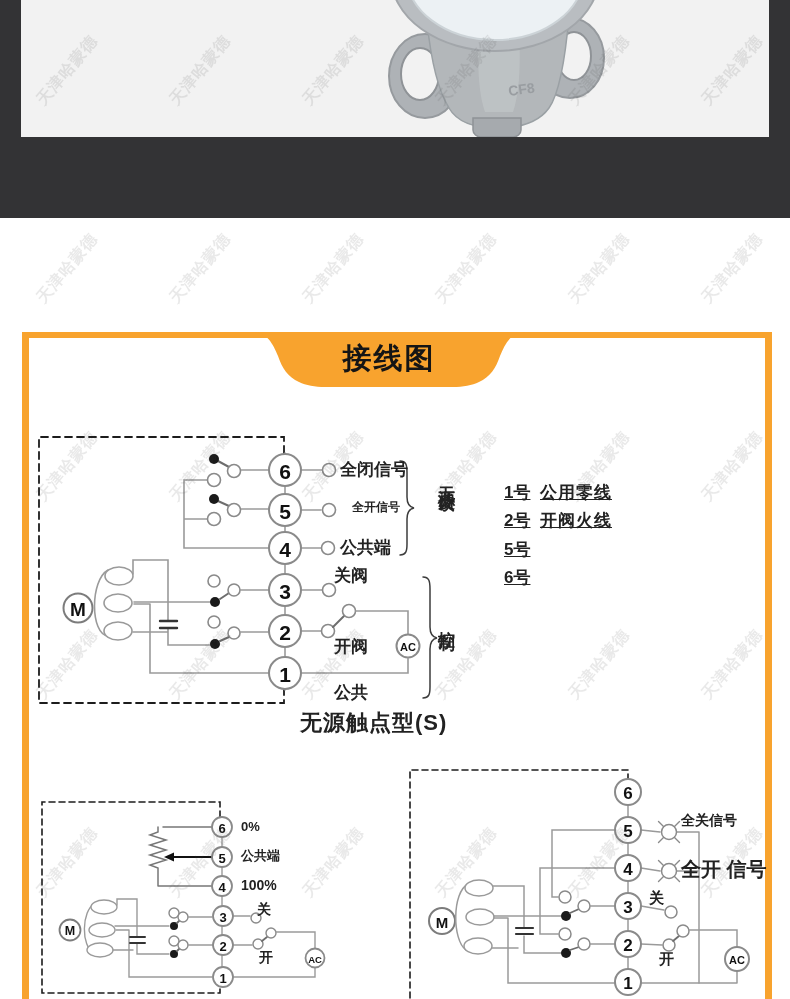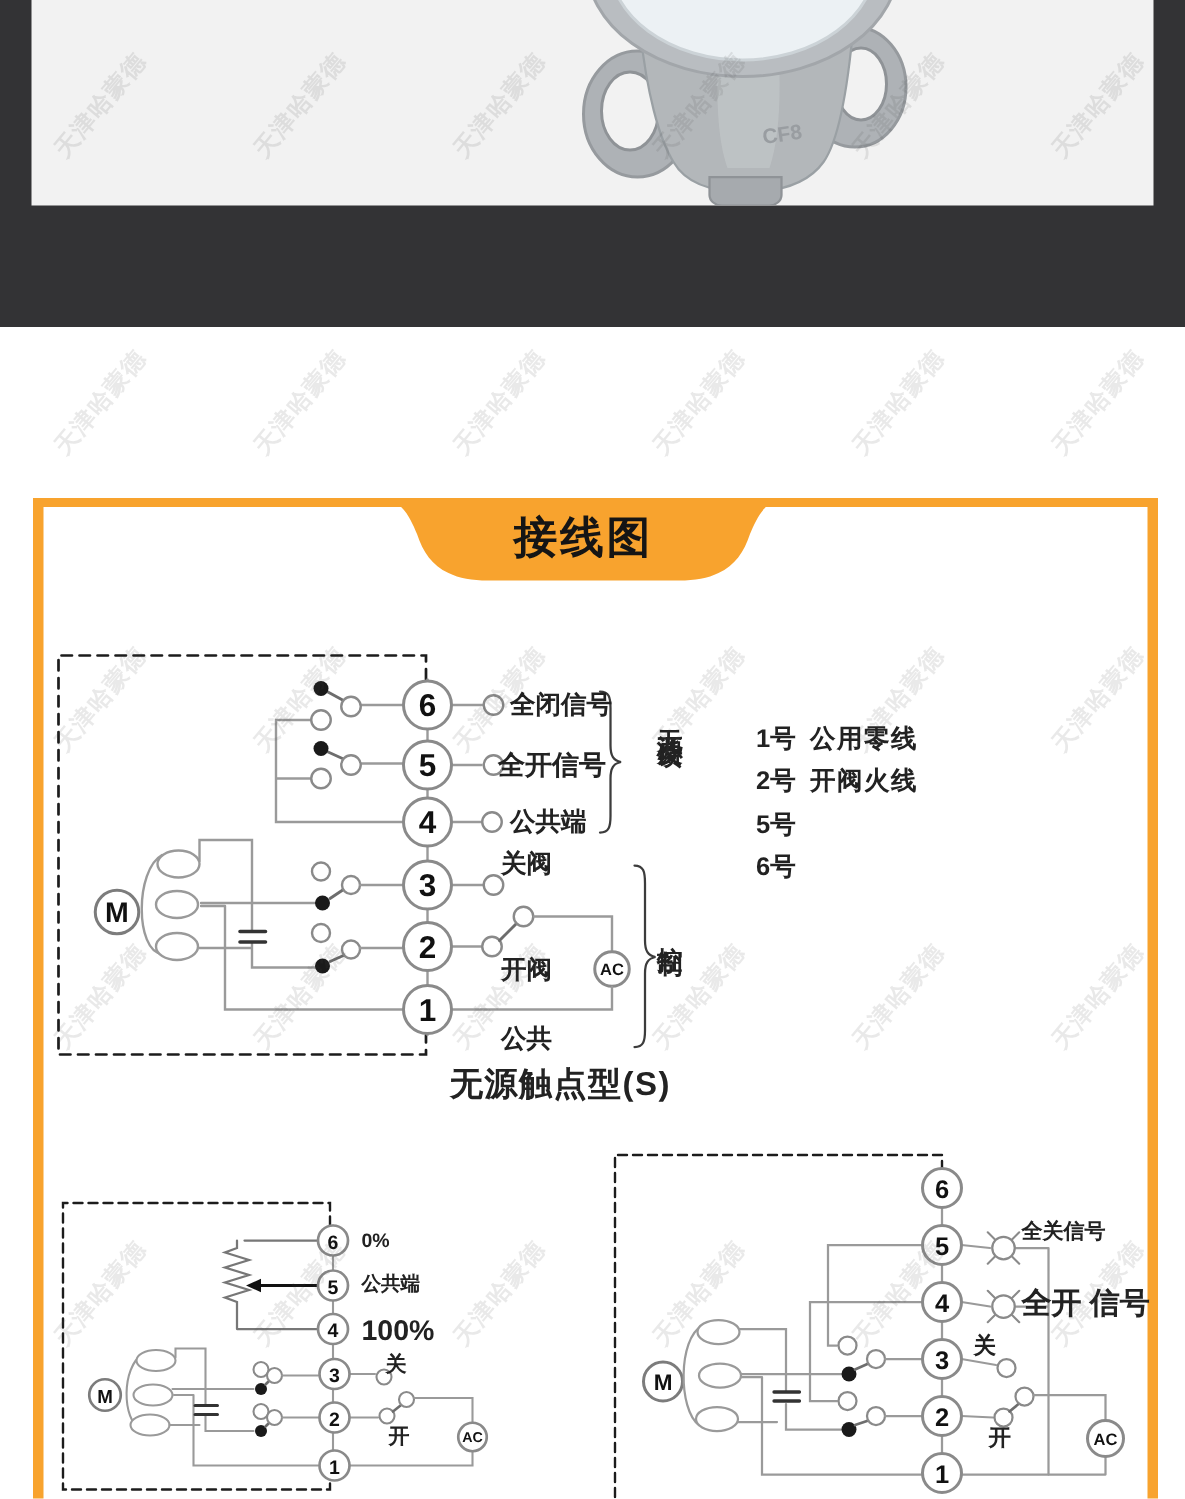--- a/index.html
+++ b/index.html
@@ -16,21 +16,21 @@
   .banner{left:253px;top:332px;width:272px;height:56px;z-index:4;}
   .banner-title{left:253px;top:339px;width:272px;text-align:center;font-size:29px;font-weight:bold;
       color:#151515;z-index:5;letter-spacing:2px;}
   .overlay-svg{left:0;top:0;z-index:2;}
   
   .lbl{position:absolute;font-weight:bold;color:#222;z-index:3;white-space:nowrap;line-height:1.1;}
   .vlbl{position:absolute;font-weight:bold;color:#222;z-index:3;writing-mode:vertical-rl;
         text-orientation:upright;letter-spacing:3px;line-height:1;}
   .caption{font-size:22px;letter-spacing:1px;}
   .legend{position:absolute;left:504px;top:478px;z-index:3;}
-  .legend-row{display:flex;height:28.5px;align-items:center;font-size:17px;font-weight:bold;color:#222;}
+  .legend-row{display:flex;height:28.5px;align-items:center;font-size:17px;font-weight:bold;color:#222;text-decoration:underline;}
   .legend-num{width:36px;}
   .legend-desc{margin-left:0;letter-spacing:1px;white-space:nowrap;}
   
   .wm-layer{left:0;top:0;width:790px;height:999px;z-index:6;pointer-events:none;}
   .wm{position:absolute;font-size:16px;font-weight:bold;color:rgba(70,70,70,0.12);
       transform:rotate(-50deg);white-space:nowrap;letter-spacing:1px;}
   svg text{font-family:"Liberation Sans","DejaVu Sans",sans-serif;}
 </style>
 </head>
 <body>
@@ -242,21 +242,21 @@
         <text x="628" y="869" text-anchor="middle" dominant-baseline="central" font-size="17" font-weight="bold" fill="#111">4</text>
         <text x="628" y="907" text-anchor="middle" dominant-baseline="central" font-size="17" font-weight="bold" fill="#111">3</text>
         <text x="628" y="945" text-anchor="middle" dominant-baseline="central" font-size="17" font-weight="bold" fill="#111">2</text>
         <text x="628" y="983" text-anchor="middle" dominant-baseline="central" font-size="17" font-weight="bold" fill="#111">1</text>
       </g>
     </g>
   </g>
 </svg>
 
 <div class="lbl" style="left:340px;top:461px;font-size:17px;">全闭信号</div>
-<div class="lbl" style="left:332px;top:501px;font-size:18px;">全开信号</div>
+<div class="lbl" style="left:352px;top:501px;font-size:12px;">全开信号</div>
 <div class="lbl" style="left:340px;top:539px;font-size:17px;">公共端</div>
 <div class="lbl" style="left:334px;top:567px;font-size:17px;">关阀</div>
 <div class="lbl" style="left:334px;top:638px;font-size:17px;">开阀</div>
 <div class="lbl" style="left:334px;top:684px;font-size:17px;">公共</div>
 <div class="vlbl" style="left:438px;top:473px;font-size:17px;">无源反馈</div>
 <div class="vlbl" style="left:438px;top:617px;font-size:17px;">控制</div>
 <div class="lbl caption" style="left:300px;top:711px;">无源触点型(S)</div>
 
 <div class="legend">
   <div class="legend-row">
@@ -270,21 +270,21 @@
   <div class="legend-row">
       <span class="legend-num">5号</span>
     </div>
   <div class="legend-row">
       <span class="legend-num">6号</span>
     </div>
 </div>
 
 <div class="lbl" style="left:241px;top:820px;font-size:13px;">0%</div>
 <div class="lbl" style="left:241px;top:849px;font-size:13px;">公共端</div>
-<div class="lbl" style="left:241px;top:878px;font-size:19px;">100%</div>
+<div class="lbl" style="left:241px;top:878px;font-size:14px;">100%</div>
 <div class="lbl" style="left:257px;top:902px;font-size:14px;">关</div>
 <div class="lbl" style="left:259px;top:950px;font-size:14px;">开</div>
 
 <div class="lbl" style="left:681px;top:813px;font-size:14px;">全关信号</div>
 <div class="lbl" style="left:681px;top:858px;font-size:20px;">全开 信号</div>
 <div class="lbl" style="left:649px;top:890px;font-size:15px;">关</div>
 <div class="lbl" style="left:659px;top:951px;font-size:15px;">开</div>
 
 <div class="abs wm-layer">
     <span class="wm" style="left: 25px; top: 60px;">天津哈蒙德</span>

